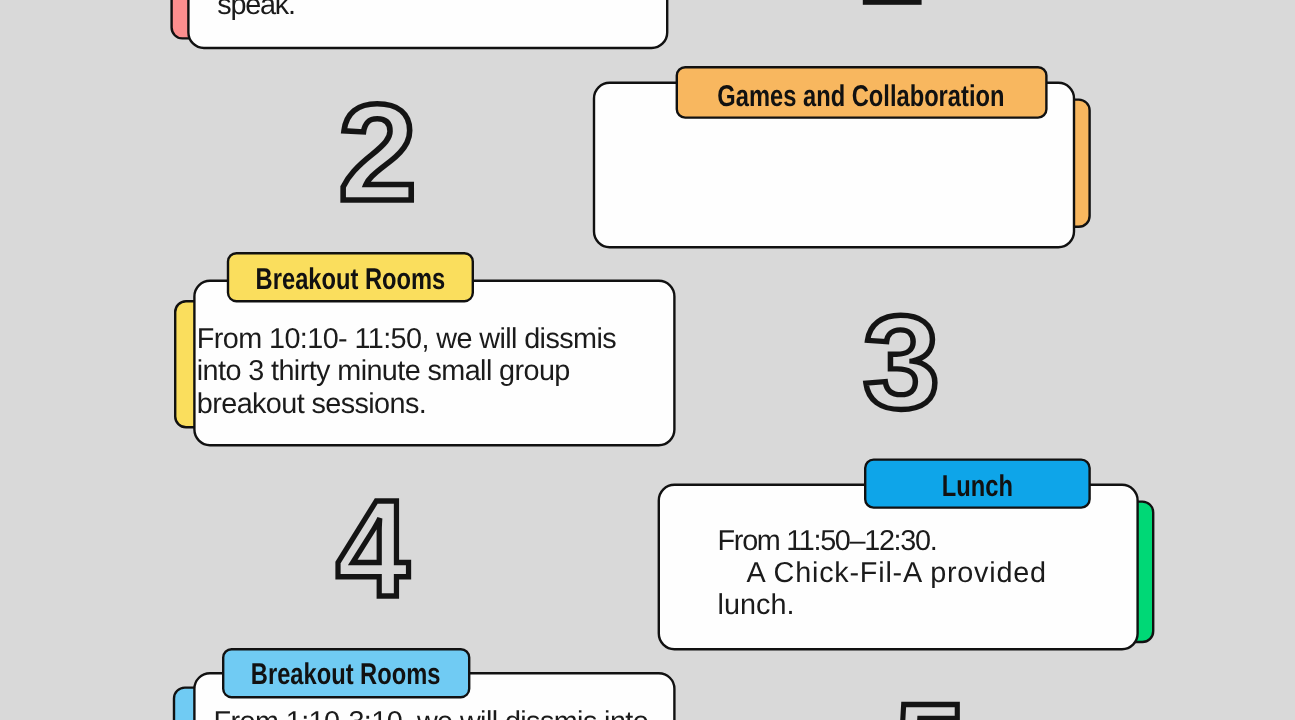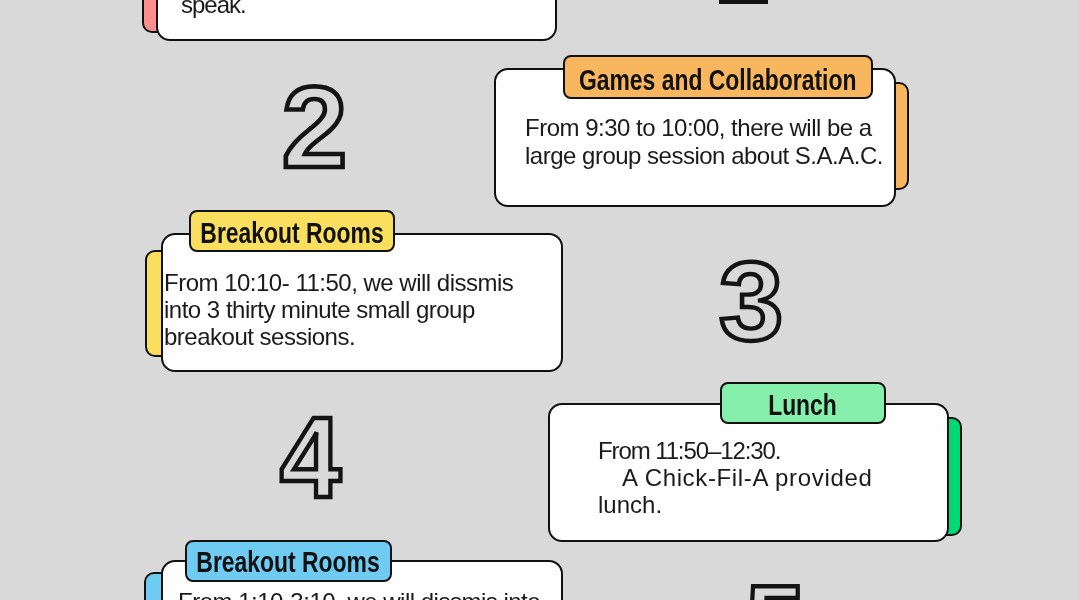--- a/index.html
+++ b/index.html
@@ -2,54 +2,52 @@
 <html><head>
 <meta charset="utf-8">
 <style>
   html,body{margin:0;padding:0;}
   #stage{position:relative;width:1079px;height:600px;background:#D9D9D9;overflow:hidden;
          font-family:"Liberation Sans",sans-serif;}
   .shadow{position:absolute;box-sizing:border-box;border:2.5px solid #111;border-radius:10px;}
   .card{position:absolute;box-sizing:border-box;background:#FEFEFE;border:2.6px solid #111;border-radius:14px;}
   .tab{position:absolute;box-sizing:border-box;border:2.5px solid #111;border-radius:8px;
        display:flex;align-items:center;justify-content:center;
-       font-weight:bold;font-size:29px;color:#111;}
+       font-weight:bold;font-size:25px;color:#111;}
   .tab>span{display:inline-block;transform:scaleX(0.79);white-space:nowrap;position:relative;}
   .btxt{position:absolute;font-size:24px;line-height:27.2px;letter-spacing:-0.5px;color:#1b1b1b;white-space:pre;}
 </style>
 </head>
 <body>
 <div id="stage">
 
   <div class="shadow" style="left:142.3px;top:-60px;width:90px;height:92.5px;background:#FC8E8E;"></div>
   <div class="card" style="left:155.5px;top:-99px;width:401px;height:139.8px;"></div>
   <div class="btxt" style="left:181px;top:-9.4px;letter-spacing:-1px;">speak.</div>
 
   <div style="position:absolute;left:719px;top:0;width:49px;height:4px;background:#141414;"></div>
 
   <div class="shadow" style="left:700px;top:82px;width:208.8px;height:107.5px;background:#F8B75F;"></div>
   <div class="card" style="left:494.2px;top:67.5px;width:402.1px;height:139.6px;"></div>
   <div class="tab" style="left:562.5px;top:54.8px;width:310px;height:43.8px;background:#F8B75F;">
       <span style="top:3.5px;">Games and Collaboration</span>
     </div>
-  <div class="btxt" style="left:525px;top:114.4px;">From 9:30 to 10:00, there will be a
-large group session about S.A.A.C.</div>
 
   <div class="shadow" style="left:144.7px;top:249.5px;width:160px;height:107.8px;background:#FADE5D;"></div>
   <div class="card" style="left:161px;top:233.3px;width:402.3px;height:138.9px;"></div>
   <div class="tab" style="left:188.9px;top:210.3px;width:206.2px;height:42.1px;background:#FADE5D;">
       <span style="top:2px;">Breakout Rooms</span>
     </div>
   <div class="btxt" style="left:164px;top:268.6px;">From 10:10- 11:50, we will dissmis
 into 3 thirty minute small group
 breakout sessions.</div>
 
   <div class="shadow" style="left:750px;top:417px;width:212px;height:118.7px;background:#00D876;"></div>
   <div class="card" style="left:547.5px;top:403.4px;width:401.5px;height:138.4px;"></div>
-  <div class="tab" style="left:719.7px;top:381.7px;width:166px;height:42.5px;background:#86efac;">
+  <div class="tab" style="left:719.7px;top:381.7px;width:189px;height:42.5px;background:#0ea5e9;">
       <span style="top:3px;">Lunch</span>
     </div>
   <div class="btxt" style="left:598px;top:436.6px;letter-spacing:0;"><span style="letter-spacing:-1.1px;">From 11:50–12:30.</span>
 <span style="letter-spacing:0.65px;margin-left:24px;">A Chick-Fil-A provided</span>
 lunch.</div>
 
   <div class="shadow" style="left:143.7px;top:572px;width:160px;height:80px;background:#70CBF3;"></div>
   <div class="card" style="left:161px;top:560.3px;width:402px;height:139px;"></div>
   <div class="tab" style="left:184.5px;top:539.5px;width:207.6px;height:42.5px;background:#70CBF3;">
       <span style="top:1.5px;">Breakout Rooms</span>

